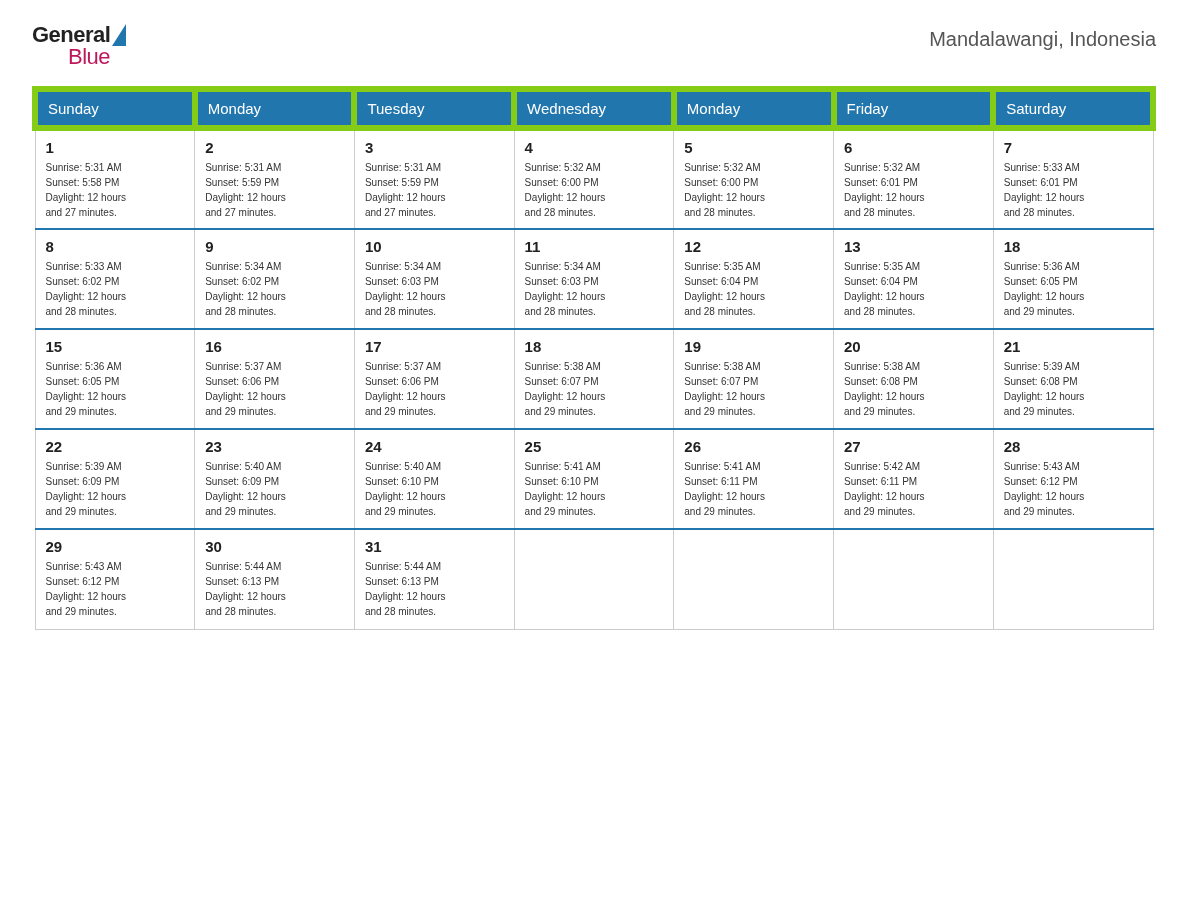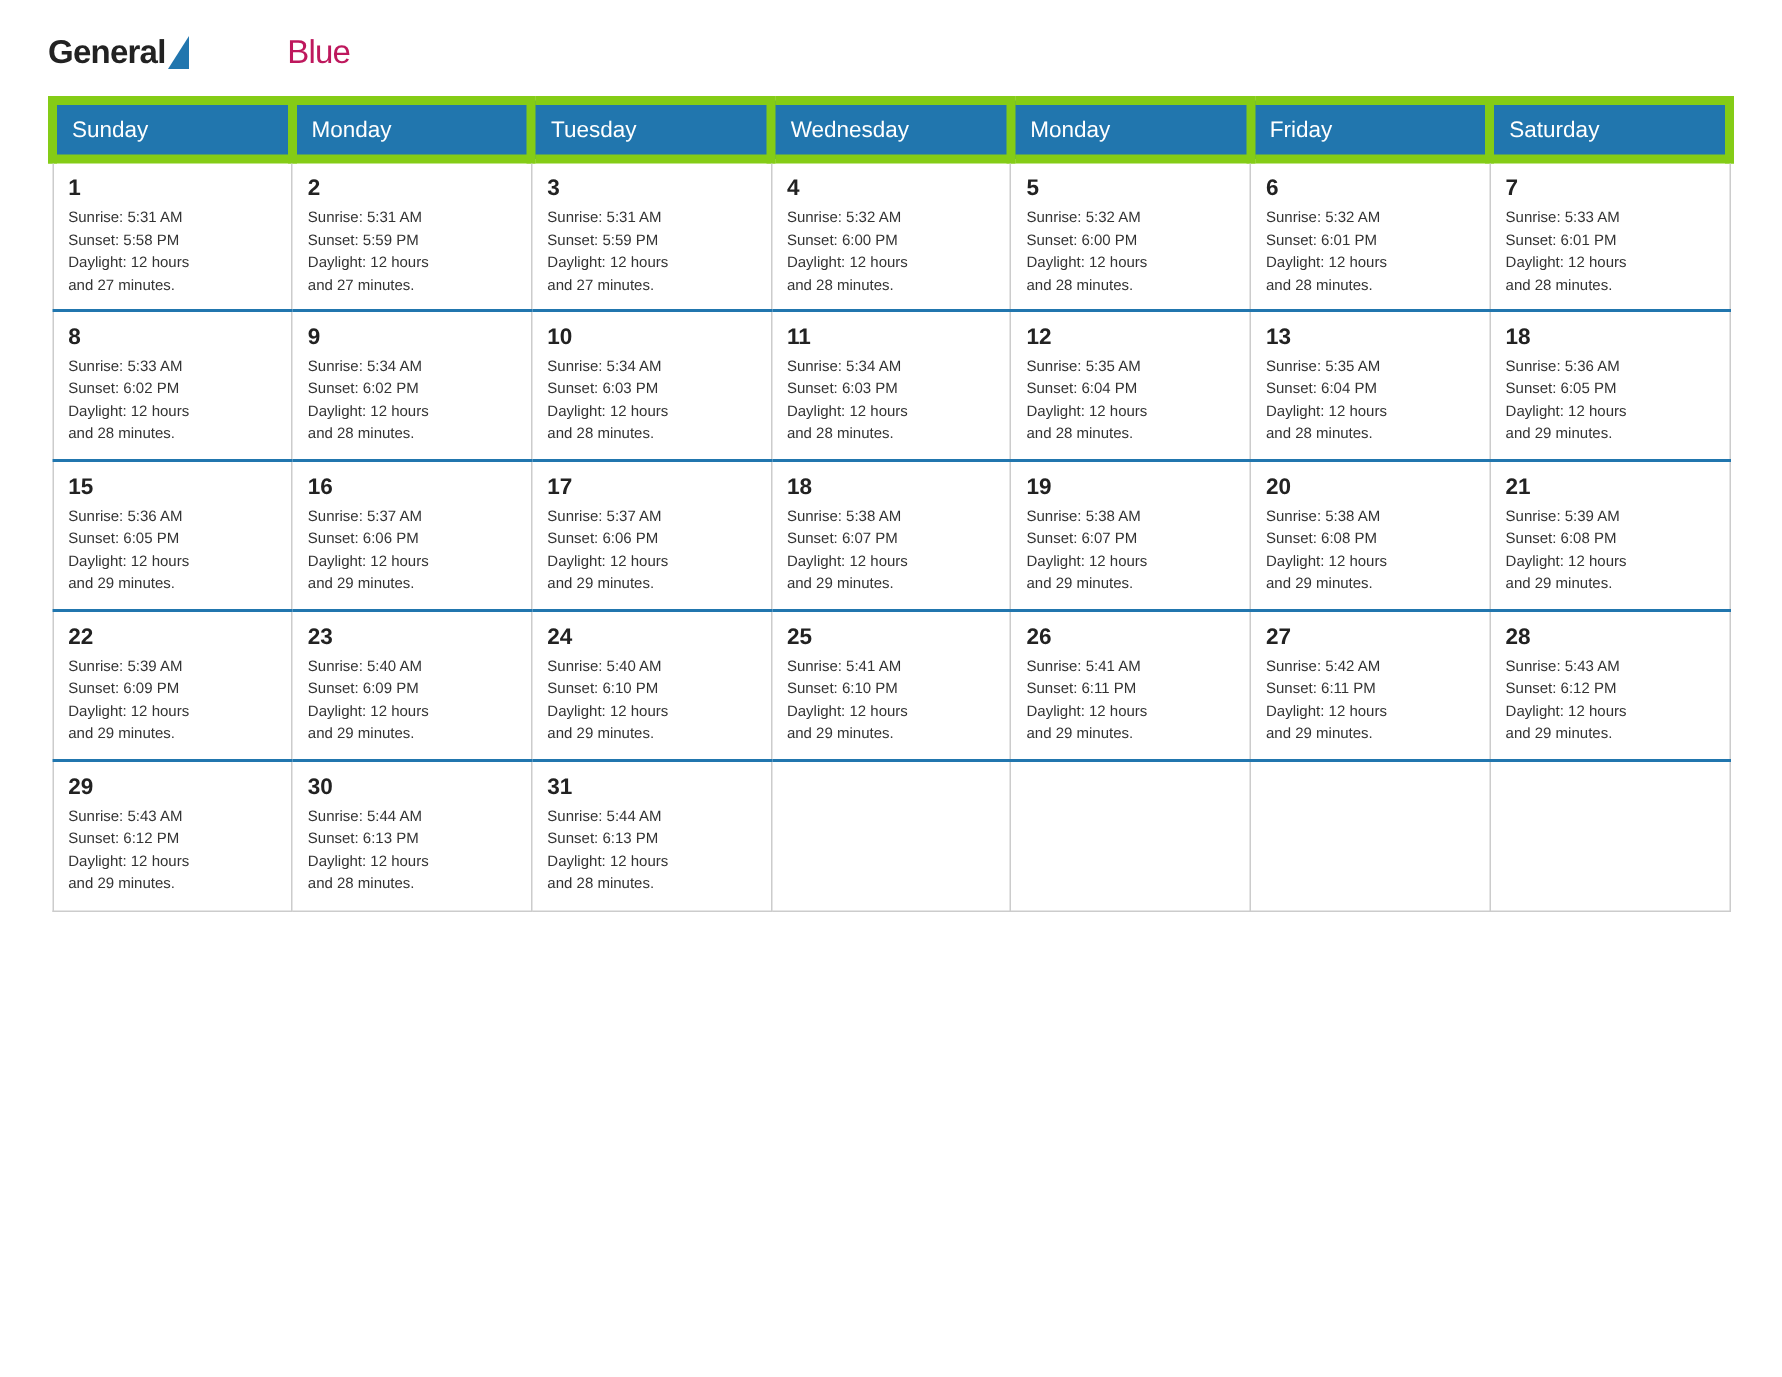--- a/index.html
+++ b/index.html
@@ -14,22 +14,22 @@
       justify-content: space-between;
       align-items: flex-start;
       margin-bottom: 18px;
     }
     .logo-area {
       display: flex;
       align-items: center;
     }
     .logo-text {
       display: flex;
+      flex-direction: column;
       line-height: 1;
-      gap: 29px;
     }
     .logo-general {
       font-size: 22px;
       font-weight: bold;
       color: #222;
       letter-spacing: -0.5px;
     }
     .logo-blue {
       font-size: 22px;
       font-weight: normal;
@@ -110,20 +110,21 @@
   <div class="logo-area">
     <div class="logo-text">
       <span style="display:flex;align-items:center;">
         <span class="logo-general">General</span>
         <span class="logo-triangle"></span>
       </span>
       <span class="logo-blue">Blue</span>
     </div>
   </div>
   <div class="title-area">
+    <div class="title-location">Mandalawangi, Indonesia</div>
   </div>
 </div>
 
 <table class="calendar-table">
   <thead>
     <tr>
     <th>Sunday</th>
         <th>Monday</th>
         <th>Tuesday</th>
         <th>Wednesday</th>

